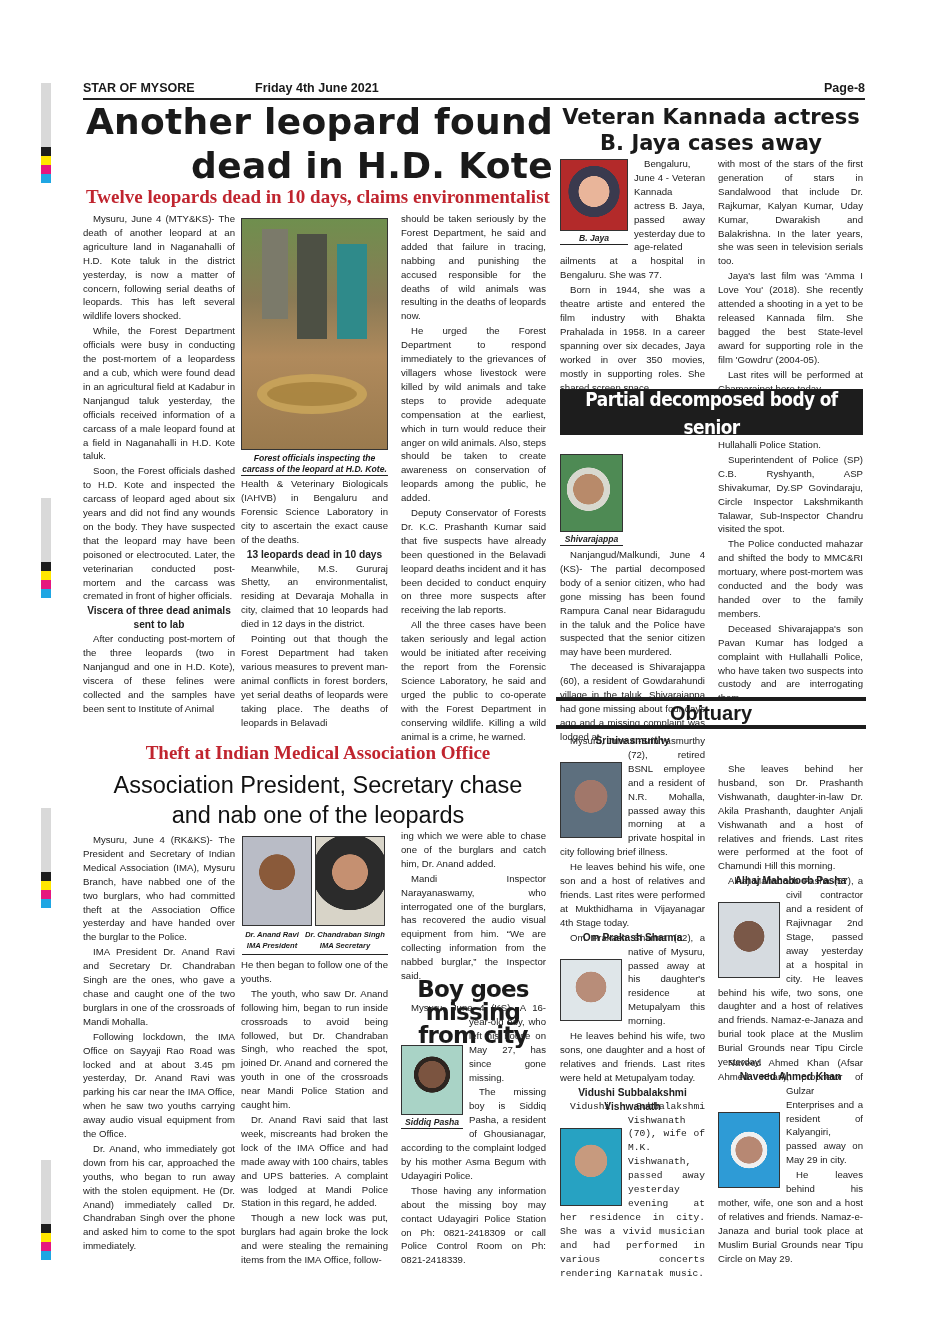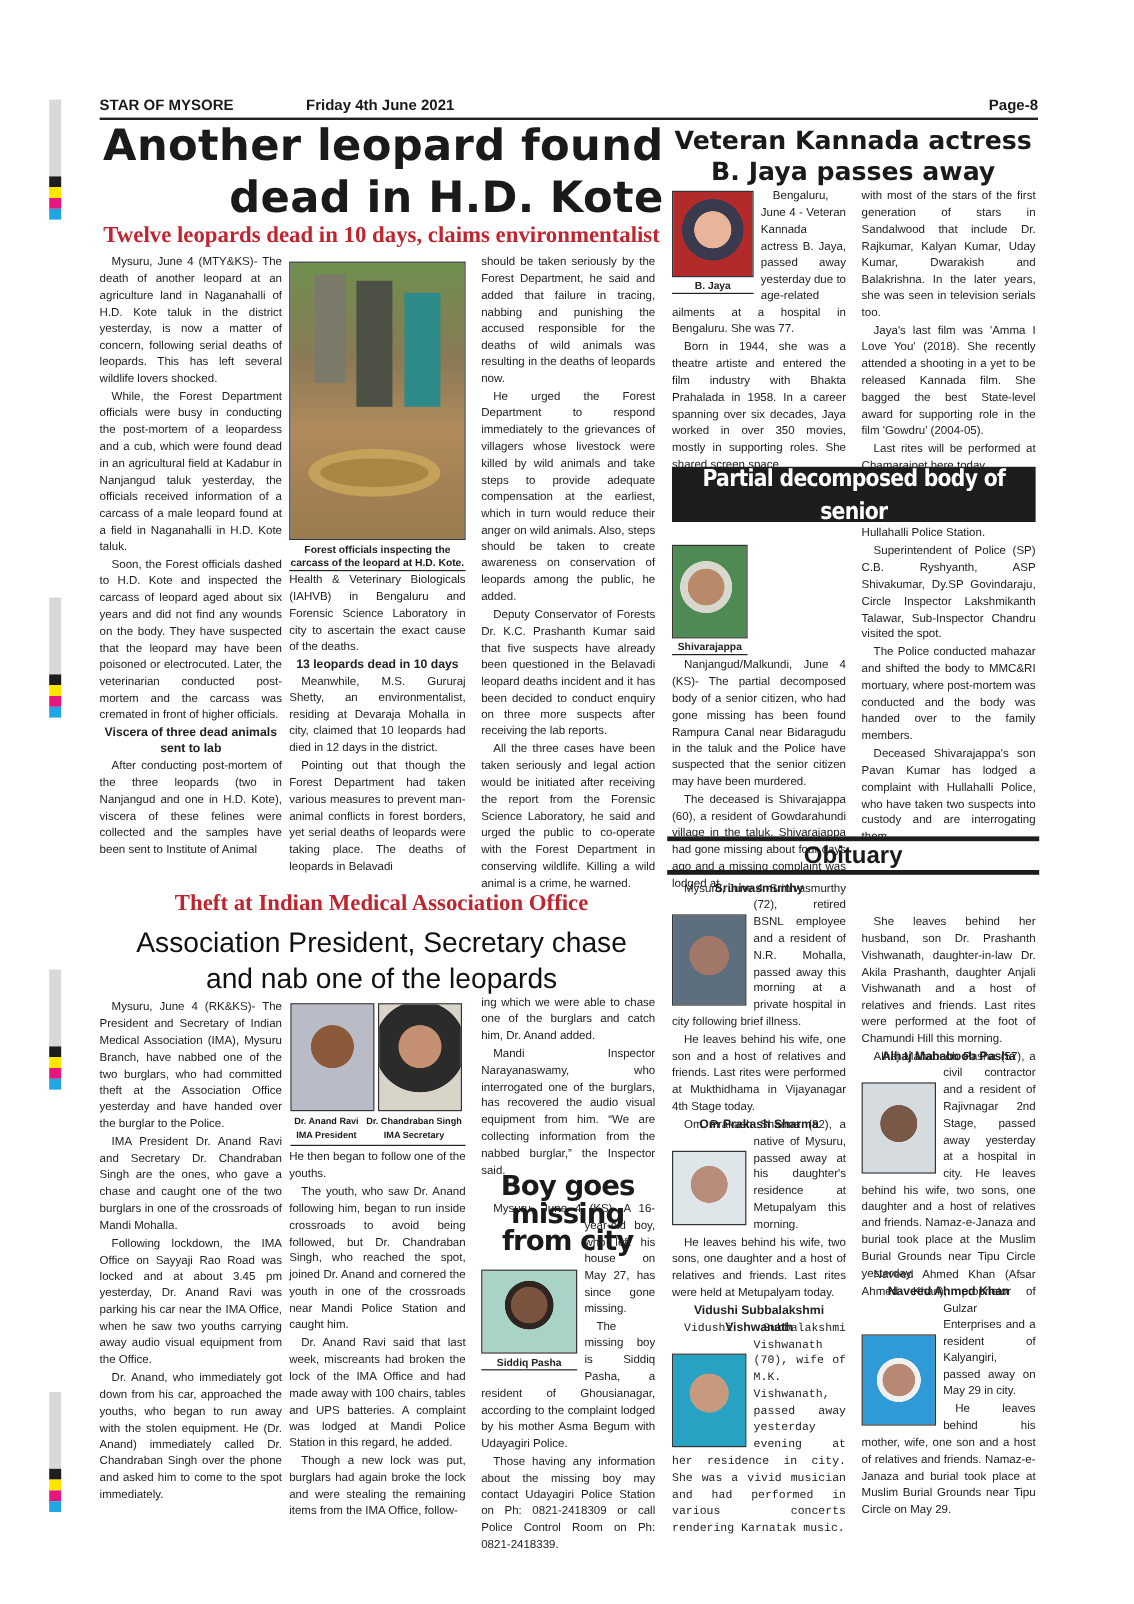--- a/index.html
+++ b/index.html
@@ -19,21 +19,21 @@
 
   .col-text { font-size: 9.6px; line-height: 13.9px; text-align: justify; color: #222; }
   .col-text p { text-indent: 10px; margin-bottom: 1px; }
   .col-text p.noindent { text-indent: 0; }
   .subhead { font-weight: bold; text-align: center; font-size: 10.2px; line-height: 14px; text-indent: 0 !important; }
 
   .lead-head { top: 100px; left: 83px; width: 470px; text-align: right; font-family: "DejaVu Sans", sans-serif; font-weight: bold; font-size: 36px; line-height: 44px; letter-spacing: 0.3px; }
   .lead-sub { top: 186px; left: 83px; width: 470px; text-align: center; font-family: "Liberation Serif", serif; font-weight: bold; font-size: 19px; color: #c0252f; }
 
   .photo { background: #888; border: 1px solid #333; position: relative; overflow: hidden; }
-  .caption { font-size: 8.6px; font-weight: bold; text-align: center; line-height: 11px; border-bottom: 1px solid #222; }
+  .caption { font-size: 8.6px; font-style: italic; font-weight: bold; text-align: center; line-height: 11px; border-bottom: 1px solid #222; }
 
   .floatimg { float: left; margin: 2px 6px 2px 0; }
 
   .h-jaya { top: 104px; left: 556px; width: 310px; text-align: center; font-family: "DejaVu Sans", sans-serif; font-weight: bold; font-size: 21px; line-height: 26px; }
   .black-banner { top: 389px; left: 560px; width: 303px; height: 46px; background: #1d1d1d; color: #fff; text-align: center; font-family: "DejaVu Sans", sans-serif; font-weight: bold; letter-spacing: -0.6px; }
   .black-banner .l1 { font-size: 17px; line-height: 24px; transform: scaleY(1.15); }
   .black-banner .l2 { font-size: 13.3px; line-height: 19px; }
 
   .obit-bar { top: 697px; left: 556px; width: 310px; height: 32px; border-top: 4px solid #1d1d1d; border-bottom: 4px solid #1d1d1d; text-align: center; font-weight: bold; font-size: 20px; line-height: 24px; }
 
@@ -119,21 +119,21 @@
 
 <div class="abs col-text" style="top:212px; left:401px; width:145px;">
   <p class="noindent">should be taken seriously by the Forest Department, he said and added that failure in tracing, nabbing and punishing the accused responsible for the deaths of wild animals was resulting in the deaths of leopards now.</p>
   <p>He urged the Forest Department to respond immediately to the grievances of villagers whose livestock were killed by wild animals and take steps to provide adequate compensation at the earliest, which in turn would reduce their anger on wild animals. Also, steps should be taken to create awareness on conservation of leopards among the public, he added.</p>
   <p>Deputy Conservator of Forests Dr. K.C. Prashanth Kumar said that five suspects have already been questioned in the Belavadi leopard deaths incident and it has been decided to conduct enquiry on three more suspects after receiving the lab reports.</p>
   <p>All the three cases have been taken seriously and legal action would be initiated after receiving the report from the Forensic Science Laboratory, he said and urged the public to co-operate with the Forest Department in conserving wildlife. Killing a wild animal is a crime, he warned.</p>
 </div>
 
 <div class="abs h-jaya">
   <div>Veteran Kannada actress</div>
-  <div>B. Jaya passes away</div>
+  <div>B. Jaya cases away</div>
 </div>
 <div class="abs col-text" style="top:157px; left:560px; width:145px;">
   <div class="floatimg" style="width:68px;">
     <div class="photo" style="height:72px; background: radial-gradient(circle at 50% 45%, #e9b59a 0 30%, #3a3a4e 31% 50%, #b32a2a 51%);"></div>
     <div class="caption" style="margin-top:2px;">B. Jaya</div>
   </div>
   <p>Bengaluru, June 4 - Veteran Kannada actress B. Jaya, passed away yesterday due to age-related ailments at a hospital in Bengaluru. She was 77.</p>
   <p>Born in 1944, she was a theatre artiste and entered the film industry with Bhakta Prahalada in 1958. In a career spanning over six decades, Jaya worked in over 350 movies, mostly in supporting roles. She shared screen space</p>
 </div>
 <div class="abs col-text" style="top:157px; left:718px; width:145px;">
@@ -198,21 +198,21 @@
   <p class="noindent">ing which we were able to chase one of the burglars and catch him, Dr. Anand added.</p>
   <p>Mandi Inspector Narayanaswamy, who interrogated one of the burglars, has recovered the audio visual equipment from him. “We are collecting information from the nabbed burglar,” the Inspector said.</p>
 </div>
 
 <div class="abs boy-head">
   <div>Boy goes missing</div>
   <div>from city</div>
 </div>
 <div class="abs col-text" style="top:1027px; left:401px; width:145px;">
 
-  <div class="floatimg" style="width:80px; margin-top:31px;">
+  <div class="floatimg" style="width:62px; margin-top:18px;">
     <div class="photo" style="height:70px; background: radial-gradient(circle at 50% 42%, #7b5440 0 27%, #2e2520 28% 36%, #a9d3c6 37%);"></div>
     <div class="caption" style="margin-top:2px;">Siddiq Pasha</div>
   </div>
   <p style="margin-top:-26px;">Mysuru, June 4 (KS)- A 16-year-old boy, who left his house on May 27, has since gone missing.</p>
   <p>The missing boy is Siddiq Pasha, a resident of Ghousianagar, according to the complaint lodged by his mother Asma Begum with Udayagiri Police.</p>
   <p>Those having any information about the missing boy may contact Udayagiri Police Station on Ph: 0821-2418309 or call Police Control Room on Ph: 0821-2418339.</p>
 </div>
 
 <div class="abs obit-bar">Obituary</div>
 

